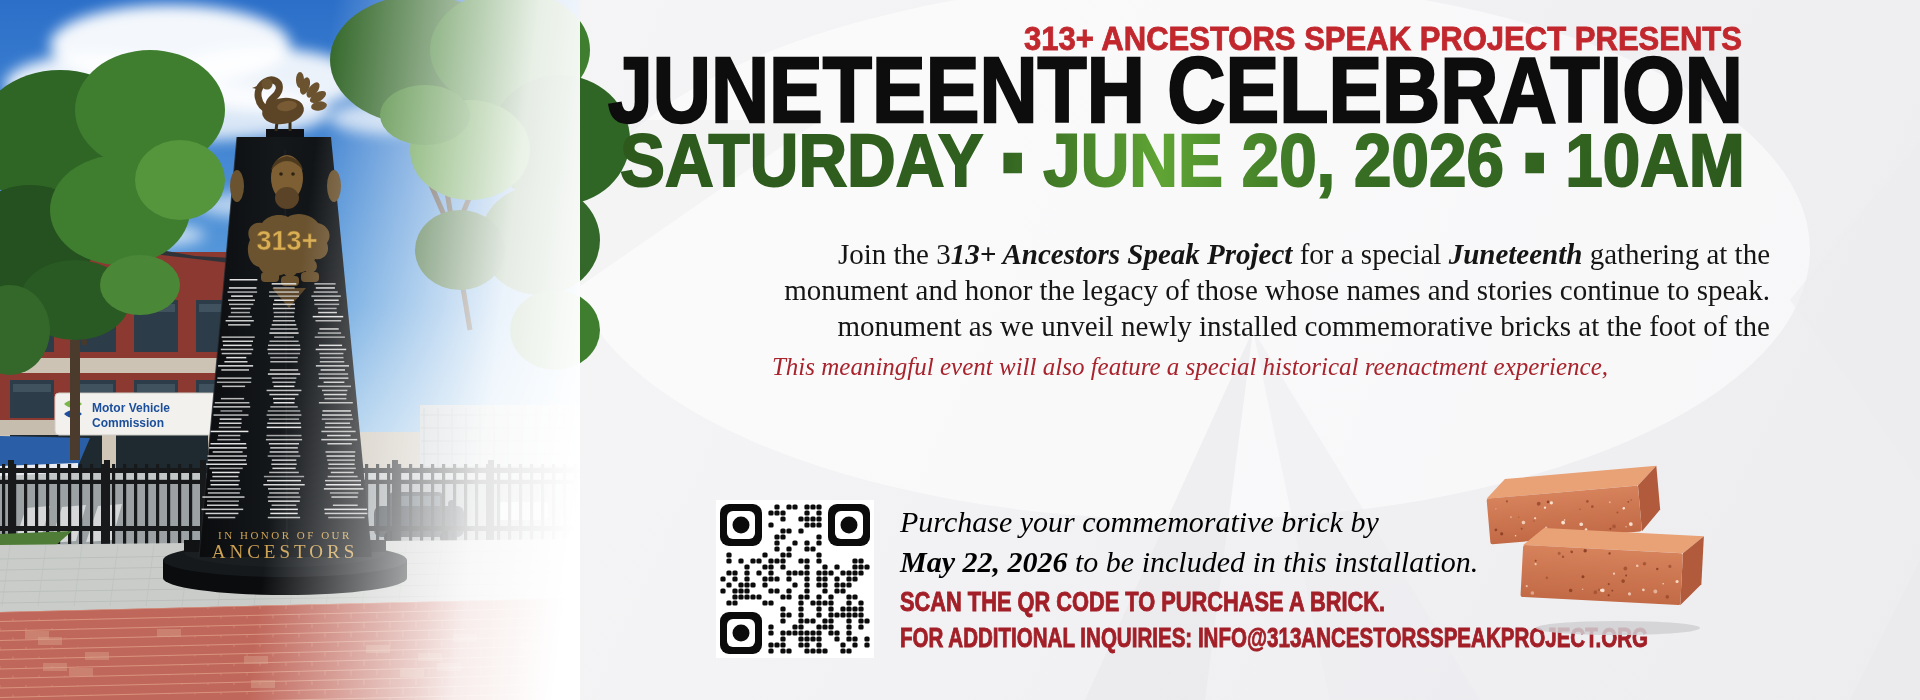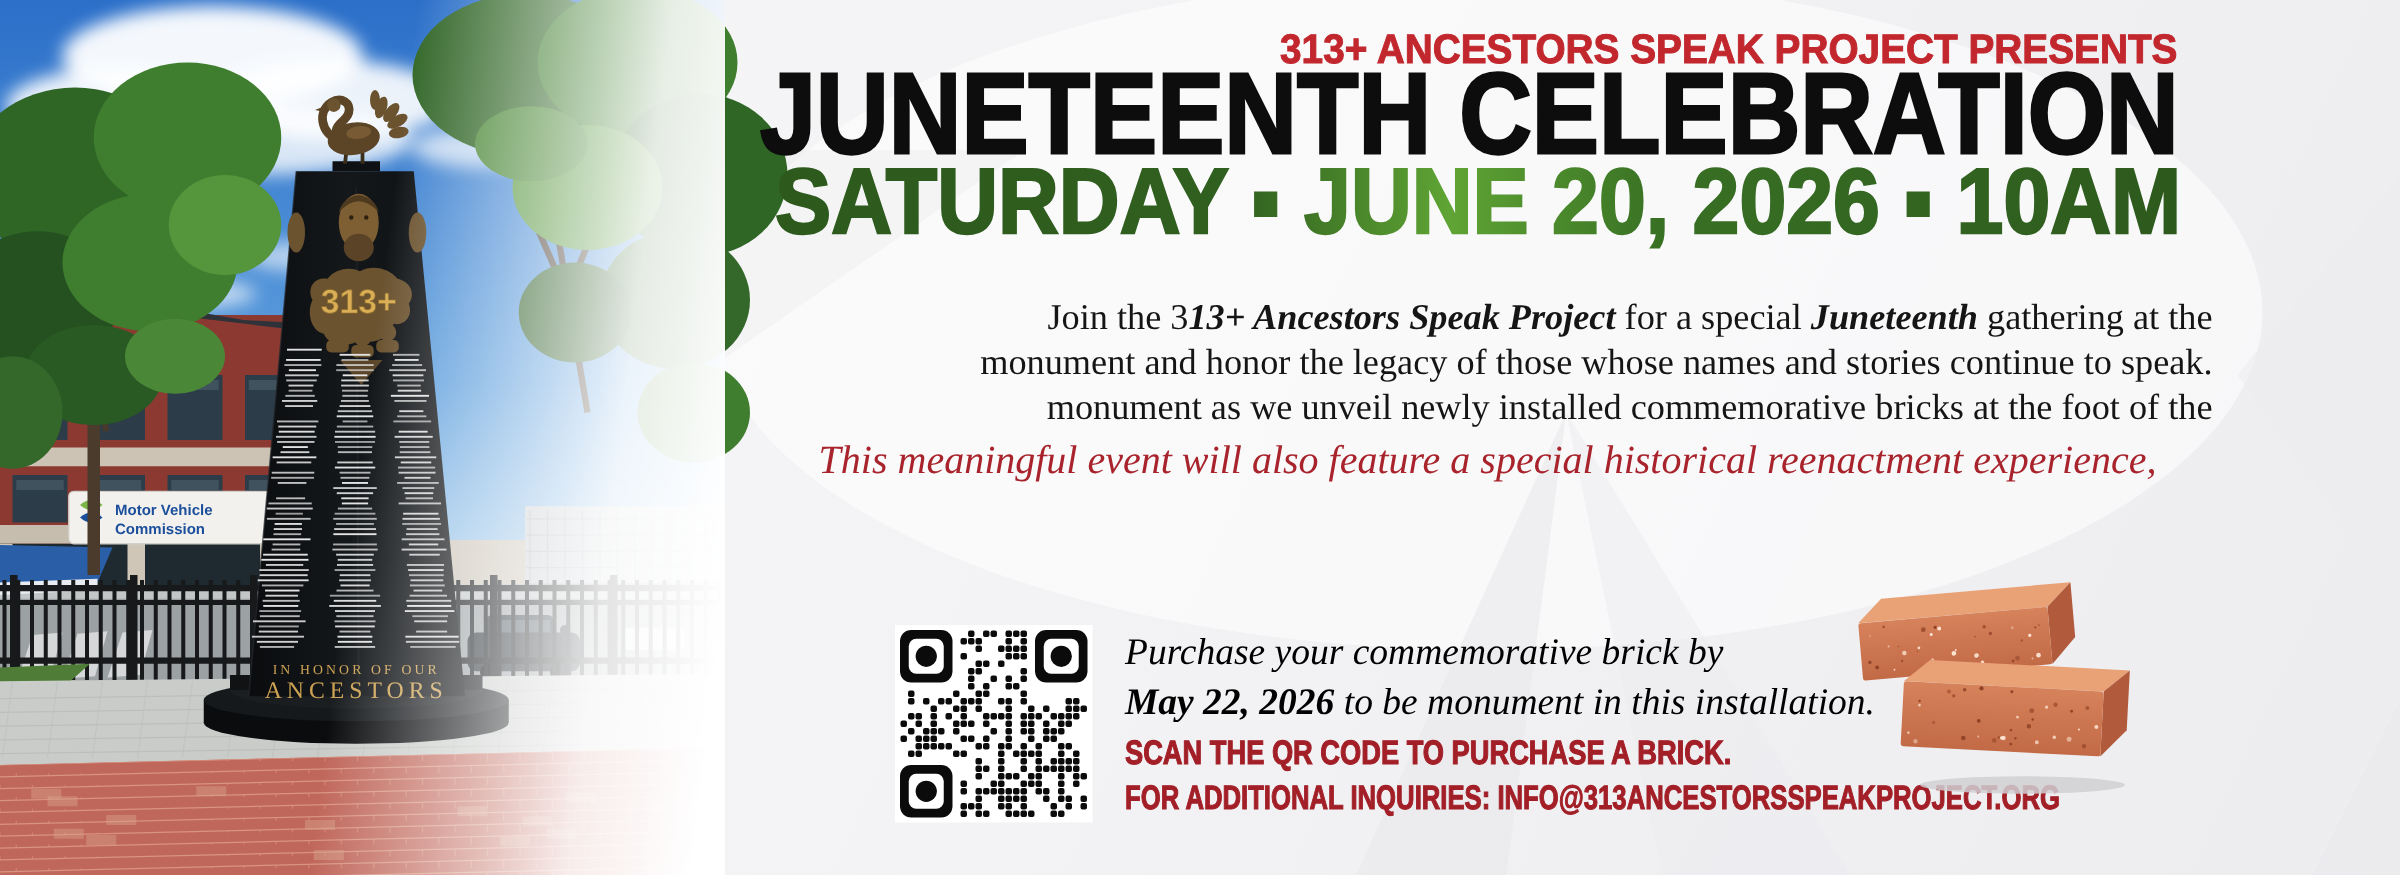--- a/index.html
+++ b/index.html
@@ -8,21 +8,21 @@
   .stage{position:absolute;inset:0;width:1920px;height:700px;
          background:linear-gradient(115deg,#f7f7f8 0%,#f3f3f5 45%,#ededf0 100%);}
   .abs{position:absolute;}
   svg{display:block;overflow:visible;}
   
   .intro{position:absolute;left:610px;top:212px;width:1160px;text-align:right;
          font-family:"Liberation Serif","DejaVu Serif",serif;font-size:29px;line-height:36px;color:#151515;margin-top:24px;}
   .intro .bi{font-weight:bold;font-style:italic;}
   .highlight{position:absolute;left:610px;top:348px;width:1160px;text-align:center;
          font-family:"Liberation Serif","DejaVu Serif",serif;font-style:italic;
-         font-size:32px;line-height:38px;color:#A8232C;}
+         font-size:25px;line-height:38px;color:#A8232C;}
   .purchase{position:absolute;left:900px;top:502px;width:600px;
          font-family:"Liberation Serif","DejaVu Serif",serif;font-style:italic;
          font-size:30px;line-height:40px;color:#000000;}
   .purchase .b{font-weight:bold;}
   .qr-card{position:absolute;left:716px;top:500px;width:158px;height:158px;background:#ffffff;}
   .fade{position:absolute;left:0;top:0;width:580px;height:700px;pointer-events:none;
         background:linear-gradient(97deg,rgba(255,255,255,0) 50%,rgba(255,255,255,.40) 64%,
                    rgba(255,255,255,.88) 81%,rgba(255,255,255,1) 96%);}
 </style>
 </head>
@@ -1052,21 +1052,21 @@
       <rect x="115" y="7" width="28" height="28" rx="6" fill="#ffffff"></rect>
       <circle cx="129" cy="21" r="8.5" fill="#0B0B0B"></circle>
       <rect x="0" y="108" width="42" height="42" rx="9" fill="#0B0B0B"></rect>
       <rect x="7" y="115" width="28" height="28" rx="6" fill="#ffffff"></rect>
       <circle cx="21" cy="129" r="8.5" fill="#0B0B0B"></circle>
     </svg>
 </div>
 
 <div class="purchase">
   <div>Purchase your commemorative brick by</div>
-  <div><span class="b">May 22, 2026</span><span> to be monument in this installation.</span></div>
+  <div><span class="b">May 22, 2026</span><span> to be included in this installation.</span></div>
 </div>
 
 <svg class="abs" style="left:900px;top:586px;" width="510" height="36">
   <text x="0" y="25" textLength="485" lengthAdjust="spacingAndGlyphs" font-size="27" font-weight="bold" fill="#A31F27" style="paint-order:stroke" stroke="#A31F27" stroke-width="0.9" font-family="Liberation Sans, DejaVu Sans, sans-serif">SCAN THE QR CODE TO PURCHASE A BRICK.</text>
 </svg>
 <svg class="abs" style="left:900px;top:622px;" width="770" height="36">
   <text x="0" y="25" textLength="748" lengthAdjust="spacingAndGlyphs" font-size="27" font-weight="bold" fill="#A31F27" style="paint-order:stroke" stroke="#A31F27" stroke-width="0.9" font-family="Liberation Sans, DejaVu Sans, sans-serif">FOR ADDITIONAL INQUIRIES: INFO@313ANCESTORSSPEAKPROJECT.ORG</text>
 </svg>
 
 <svg class="abs" style="left:1468px;top:448px;" width="250" height="190" viewBox="0 0 250 190">

